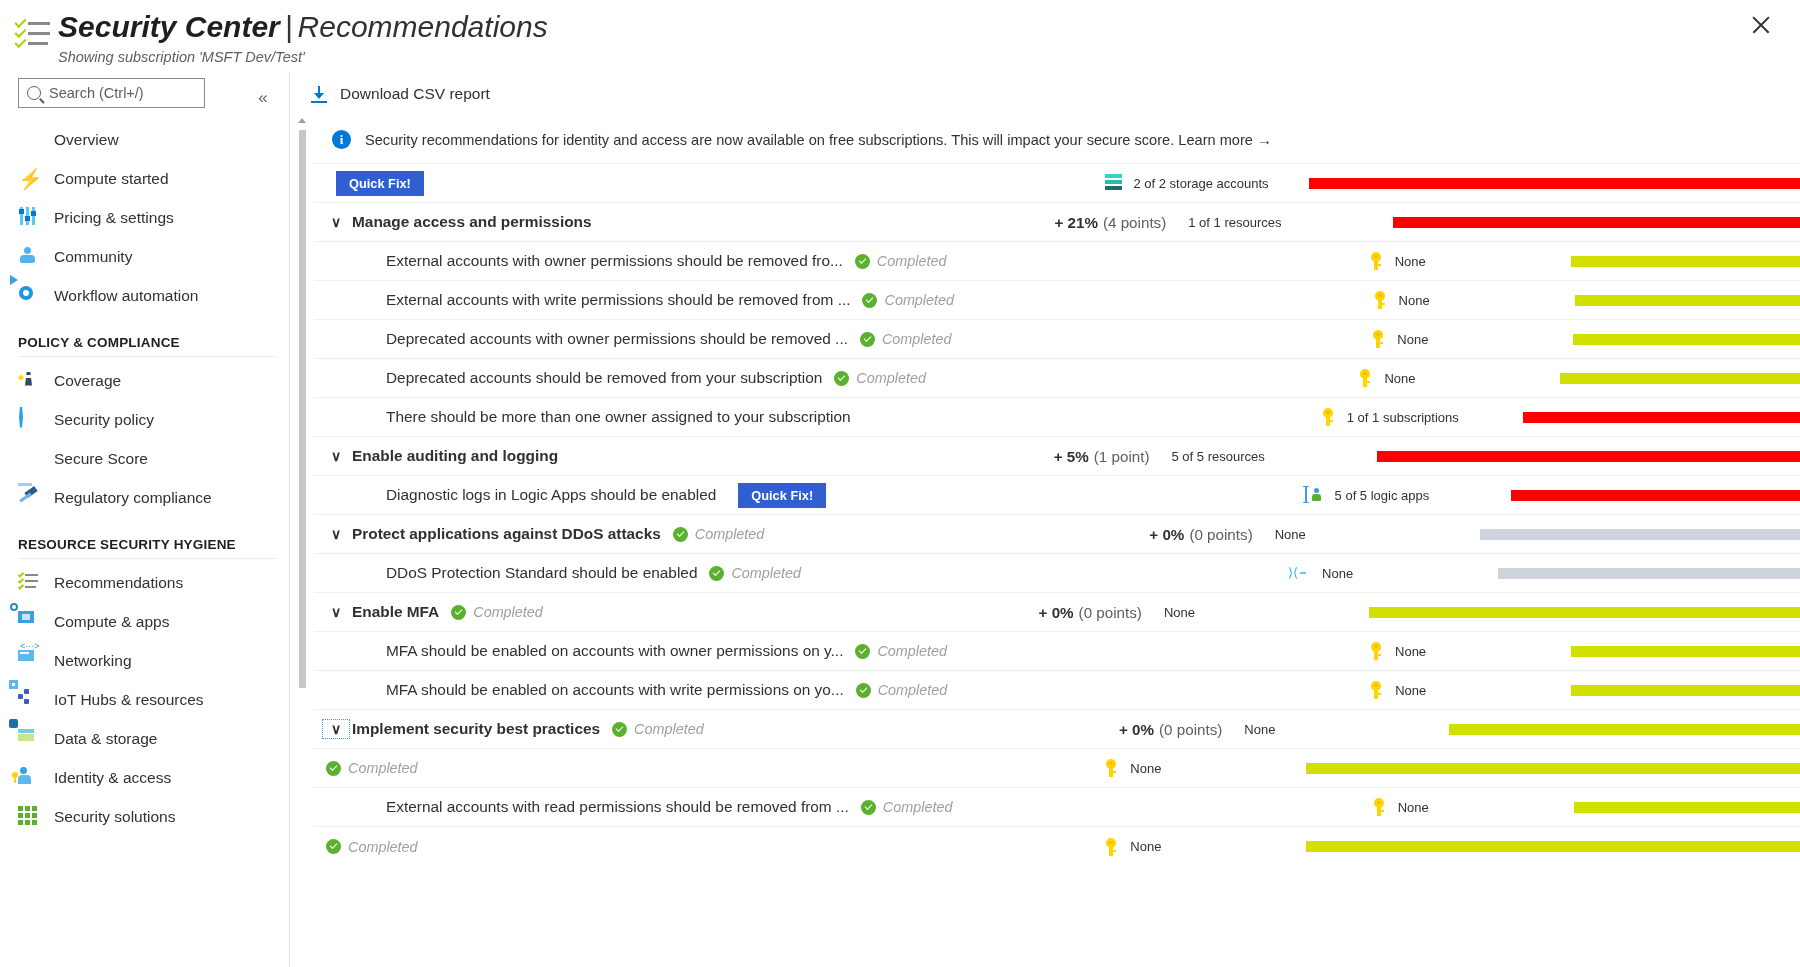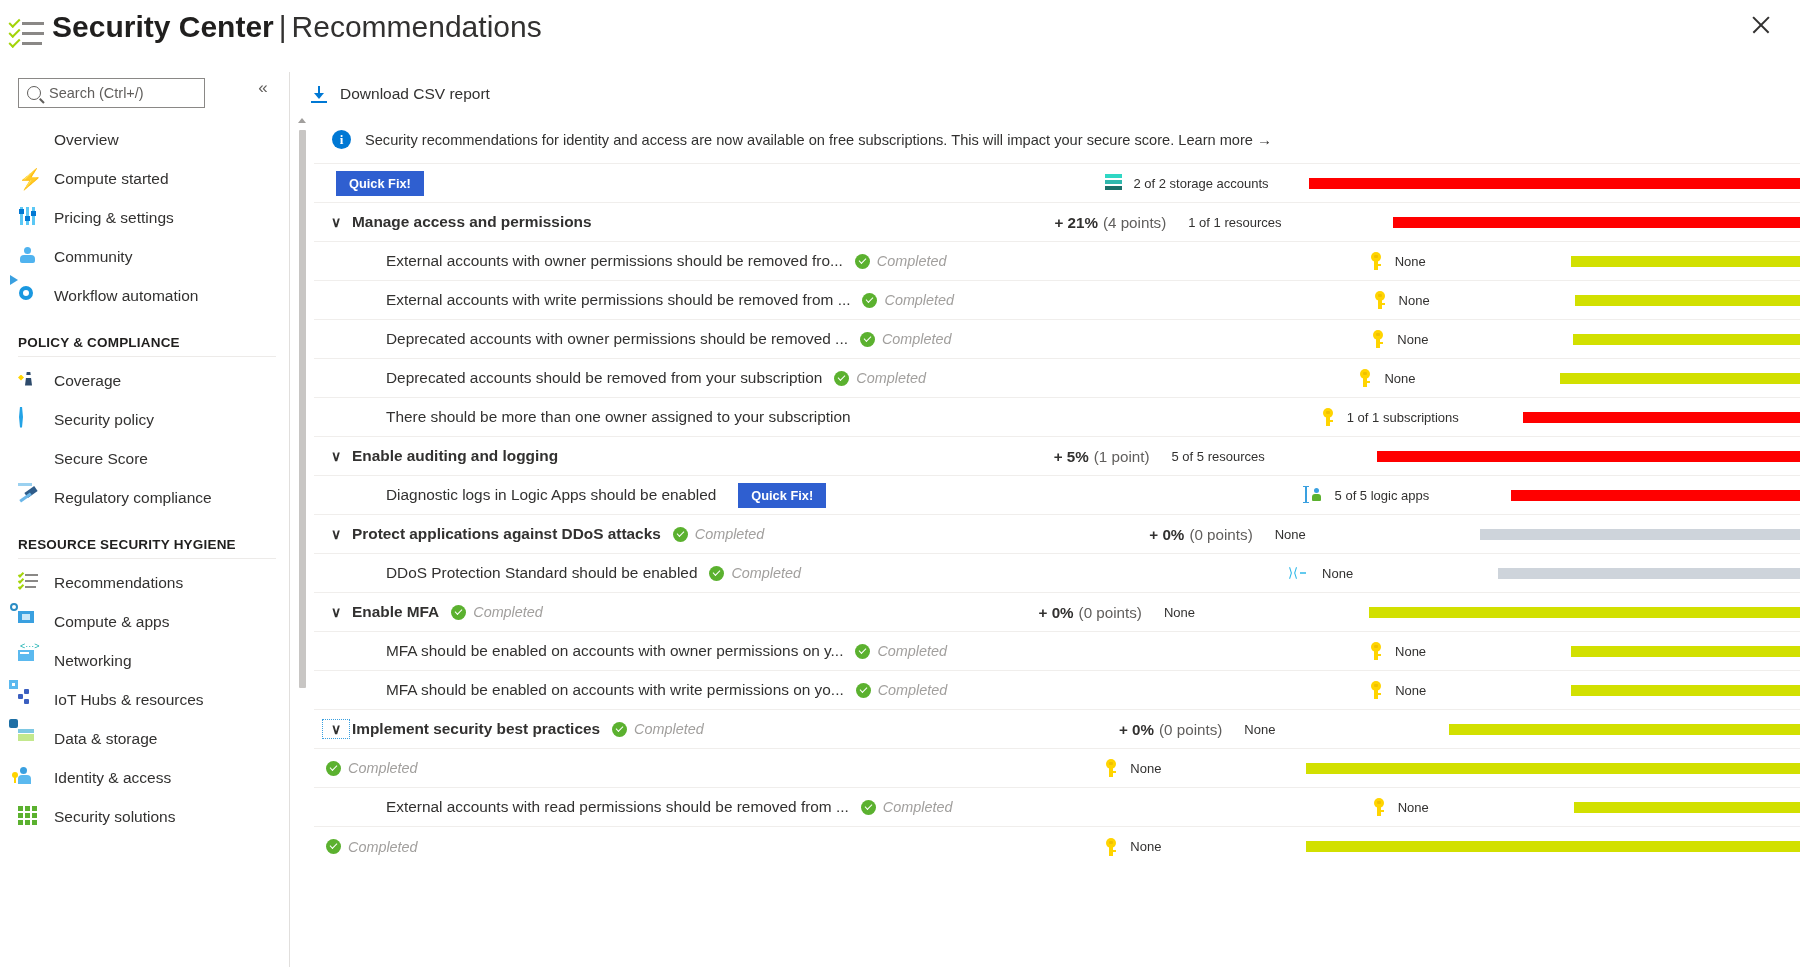--- a/index.html
+++ b/index.html
@@ -5,21 +5,21 @@
   * { box-sizing: border-box; margin: 0; padding: 0; }
   html, body {
     width: 1800px; height: 967px;
     background: #ffffff;
     font-family: "Liberation Sans", sans-serif;
     color: #1b1a19;
     overflow: hidden;
   }
 
   
-  .header { position: relative; height: 72px; padding: 8px 0 0 6px; }
+  .header { position: relative; height: 72px; padding: 8px 0 0 12px; font-style: italic; }
   .hdr-flex { display: flex; align-items: flex-start; }
   .hdr-icon { width: 40px; height: 40px; flex: 0 0 40px; margin: 6px 6px 0 0;
               position: relative; }
   .hdr-icon .bar { position: absolute; left: 16px; height: 3px; background: #8a8886; }
   .hdr-icon .b1 { top: 8px;  width: 22px; }
   .hdr-icon .b2 { top: 18px; width: 22px; }
   .hdr-icon .b3 { top: 28px; width: 20px; }
   .hdr-icon .chk { position: absolute; left: 3px; width: 11px; height: 6px;
                    border-left: 2.5px solid #a4d40a; border-bottom: 2.5px solid #a4d40a;
                    transform: rotate(-45deg); }
@@ -35,21 +35,21 @@
   .close-btn span { position: absolute; left: 6px; top: 16px;
                     width: 22px; height: 1.6px; background: #323130; }
   .close-btn span:first-child { transform: rotate(45deg); }
   .close-btn span:last-child  { transform: rotate(-45deg); }
 
   
   .body-wrap { display: flex; height: 895px; }
 
   
   .sidebar { width: 290px; flex: 0 0 290px; padding-top: 6px; position: relative; }
-  .search-row { display: flex; align-items: flex-start; padding: 0 10px 0 18px; gap: 41px; }
+  .search-row { display: flex; align-items: flex-end; padding: 0 10px 0 18px; gap: 41px; }
   .search-box { flex: 1 1 auto; height: 30px; border: 1px solid #8a8886;
                 display: flex; align-items: center; padding: 0 8px; background: #fff; }
   .search-glyph { width: 14px; height: 14px; border: 1.6px solid #605e5c;
                   border-radius: 50%; position: relative; flex: 0 0 14px; margin-right: 8px;}
   .search-glyph::after { content: ""; position: absolute; right: -5px; bottom: -3px;
                   width: 6px; height: 1.6px; background: #605e5c; transform: rotate(45deg); }
   .search-text { font-size: 14.5px; color: #605e5c; }
   .collapse-btn { width: 34px; text-align: center; font-size: 17px; color: #605e5c;
                   cursor: pointer; user-select: none; }
   .nav-list { margin-top: 12px; }
@@ -255,20 +255,21 @@
         <div class="chk c2"></div>
         <div class="chk c3"></div>
       <div class="bar b1"></div>
         <div class="bar b2"></div>
         <div class="bar b3"></div>
     </div>
     <div class="hdr-titles">
       <div class="title-line">
         <span class="title-strong">Security Center</span><span class="title-sep">|</span><span class="title-rest">Recommendations</span>
       </div>
+      <div class="subtitle">Showing subscription 'MSFT Dev/Test'</div>
     </div>
   </div>
   <div class="close-btn">
     <span></span>
       <span></span>
   </div>
 </div>
 
 <div class="body-wrap">
 

